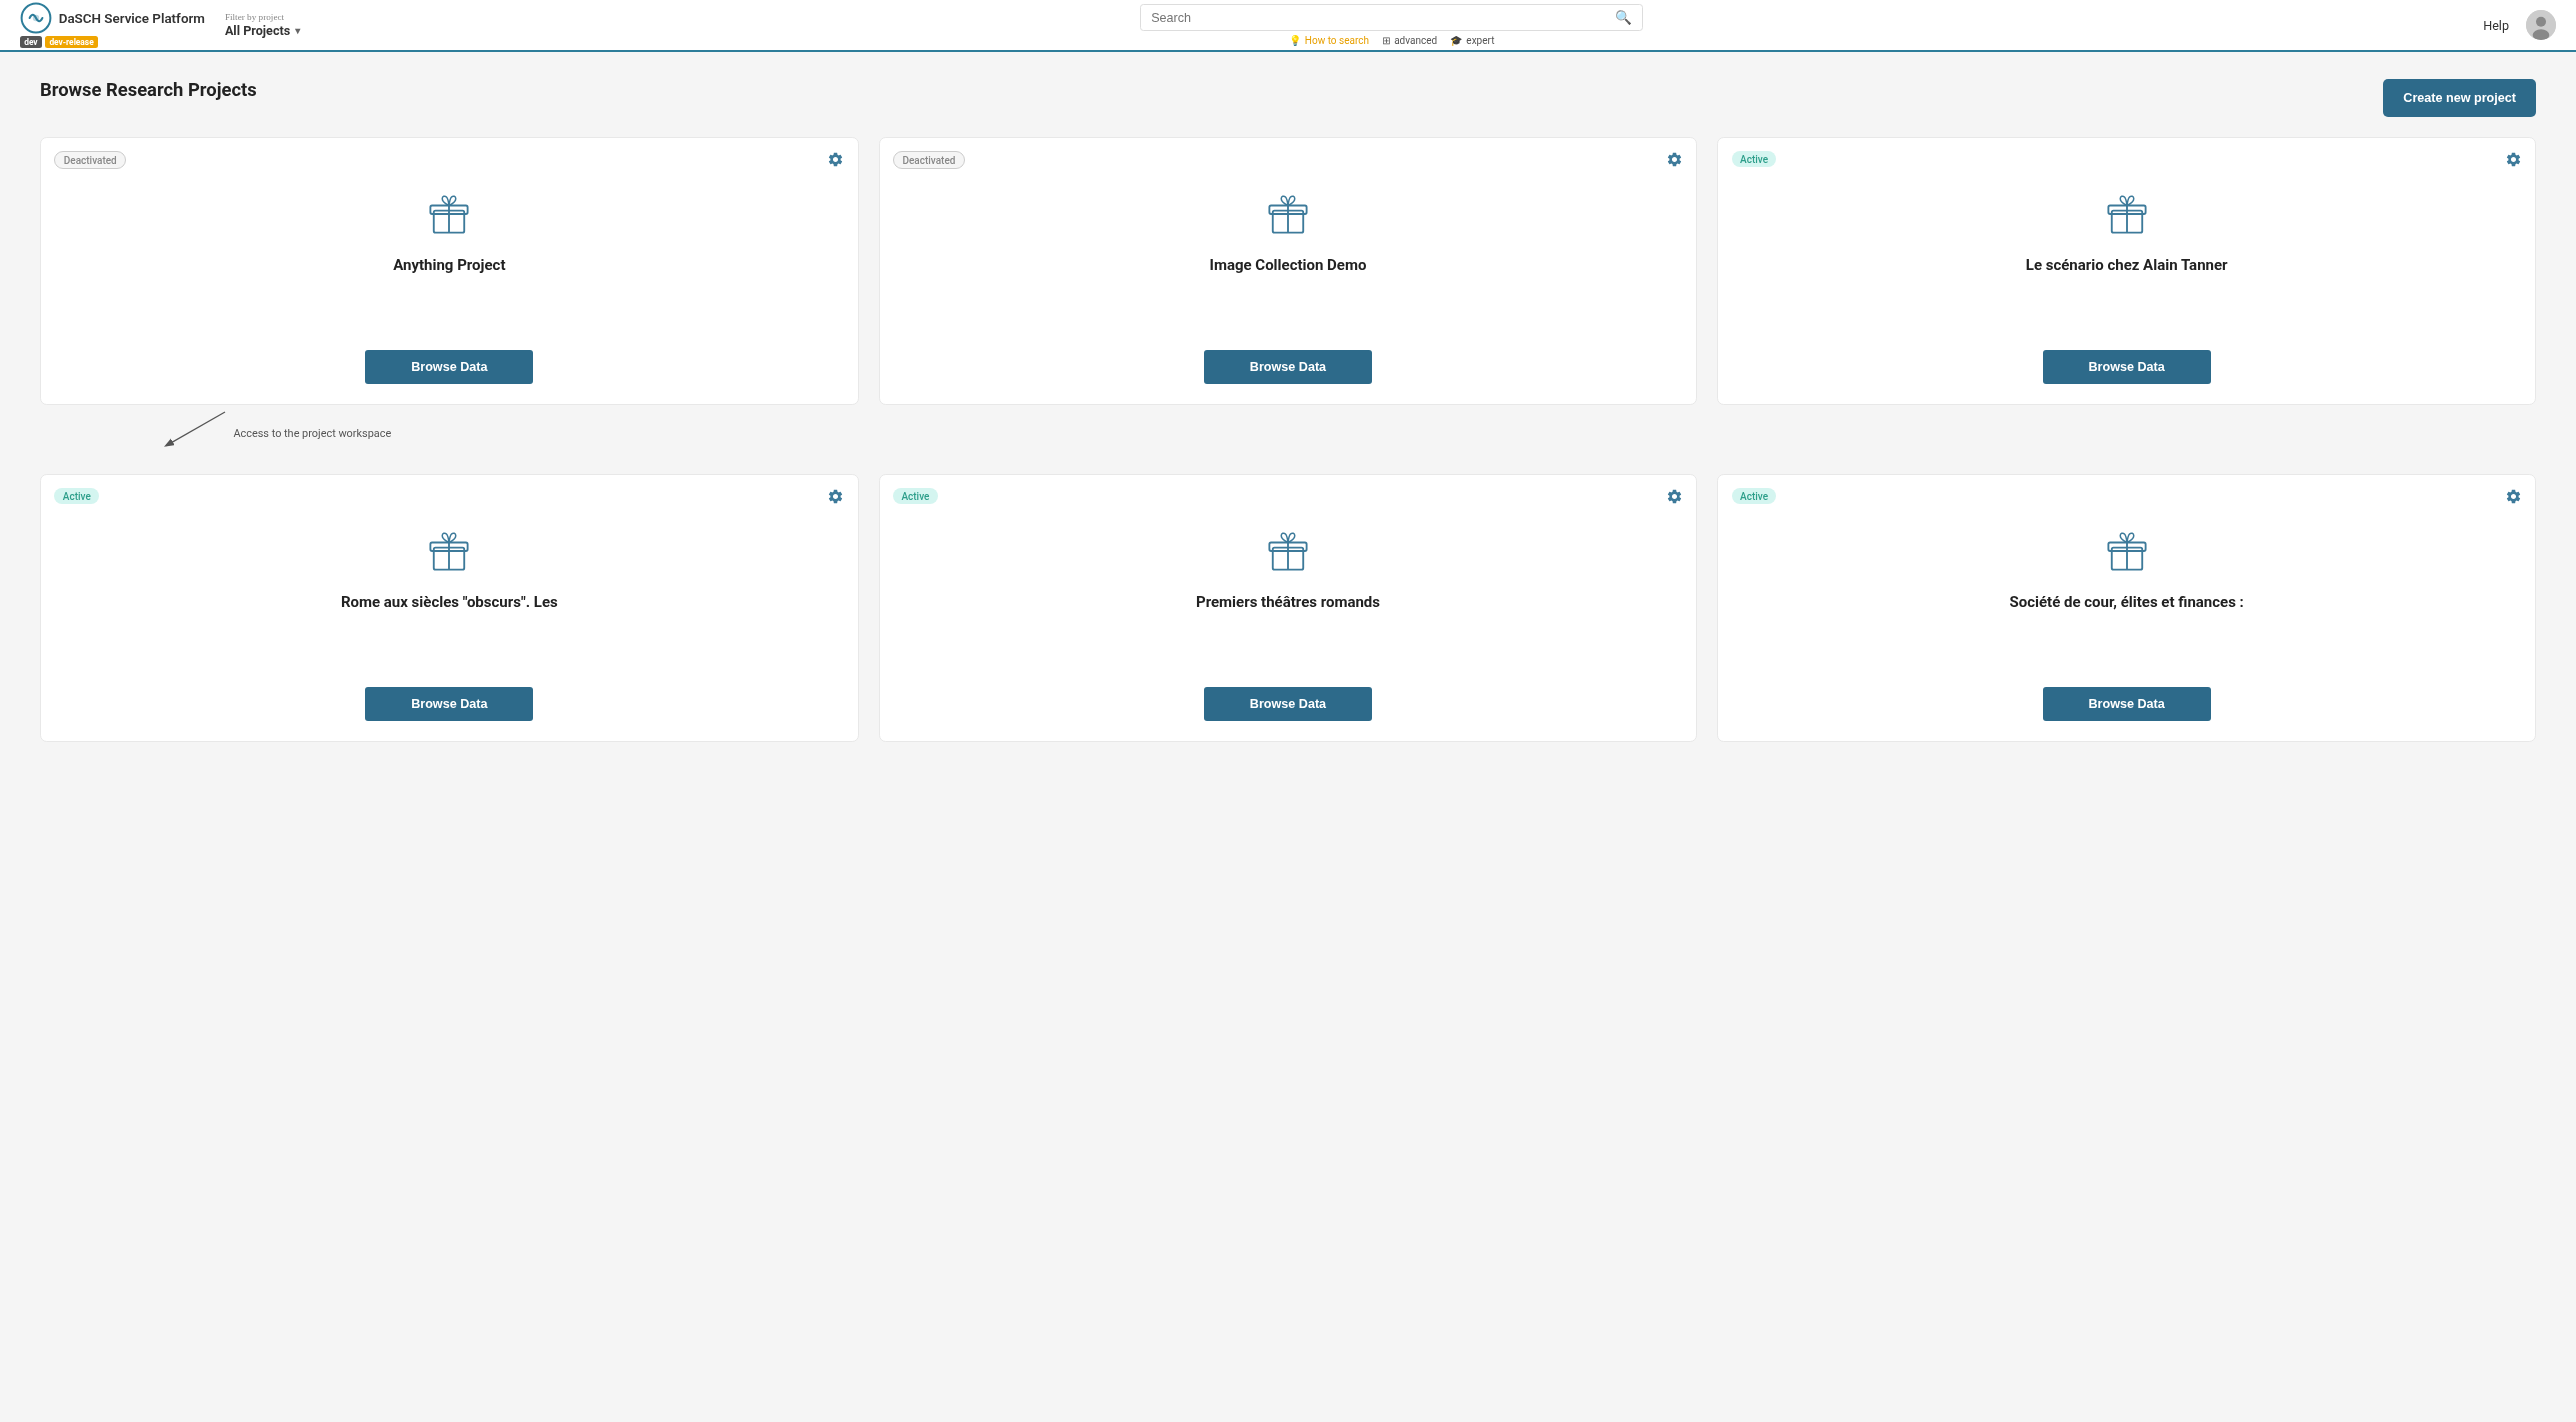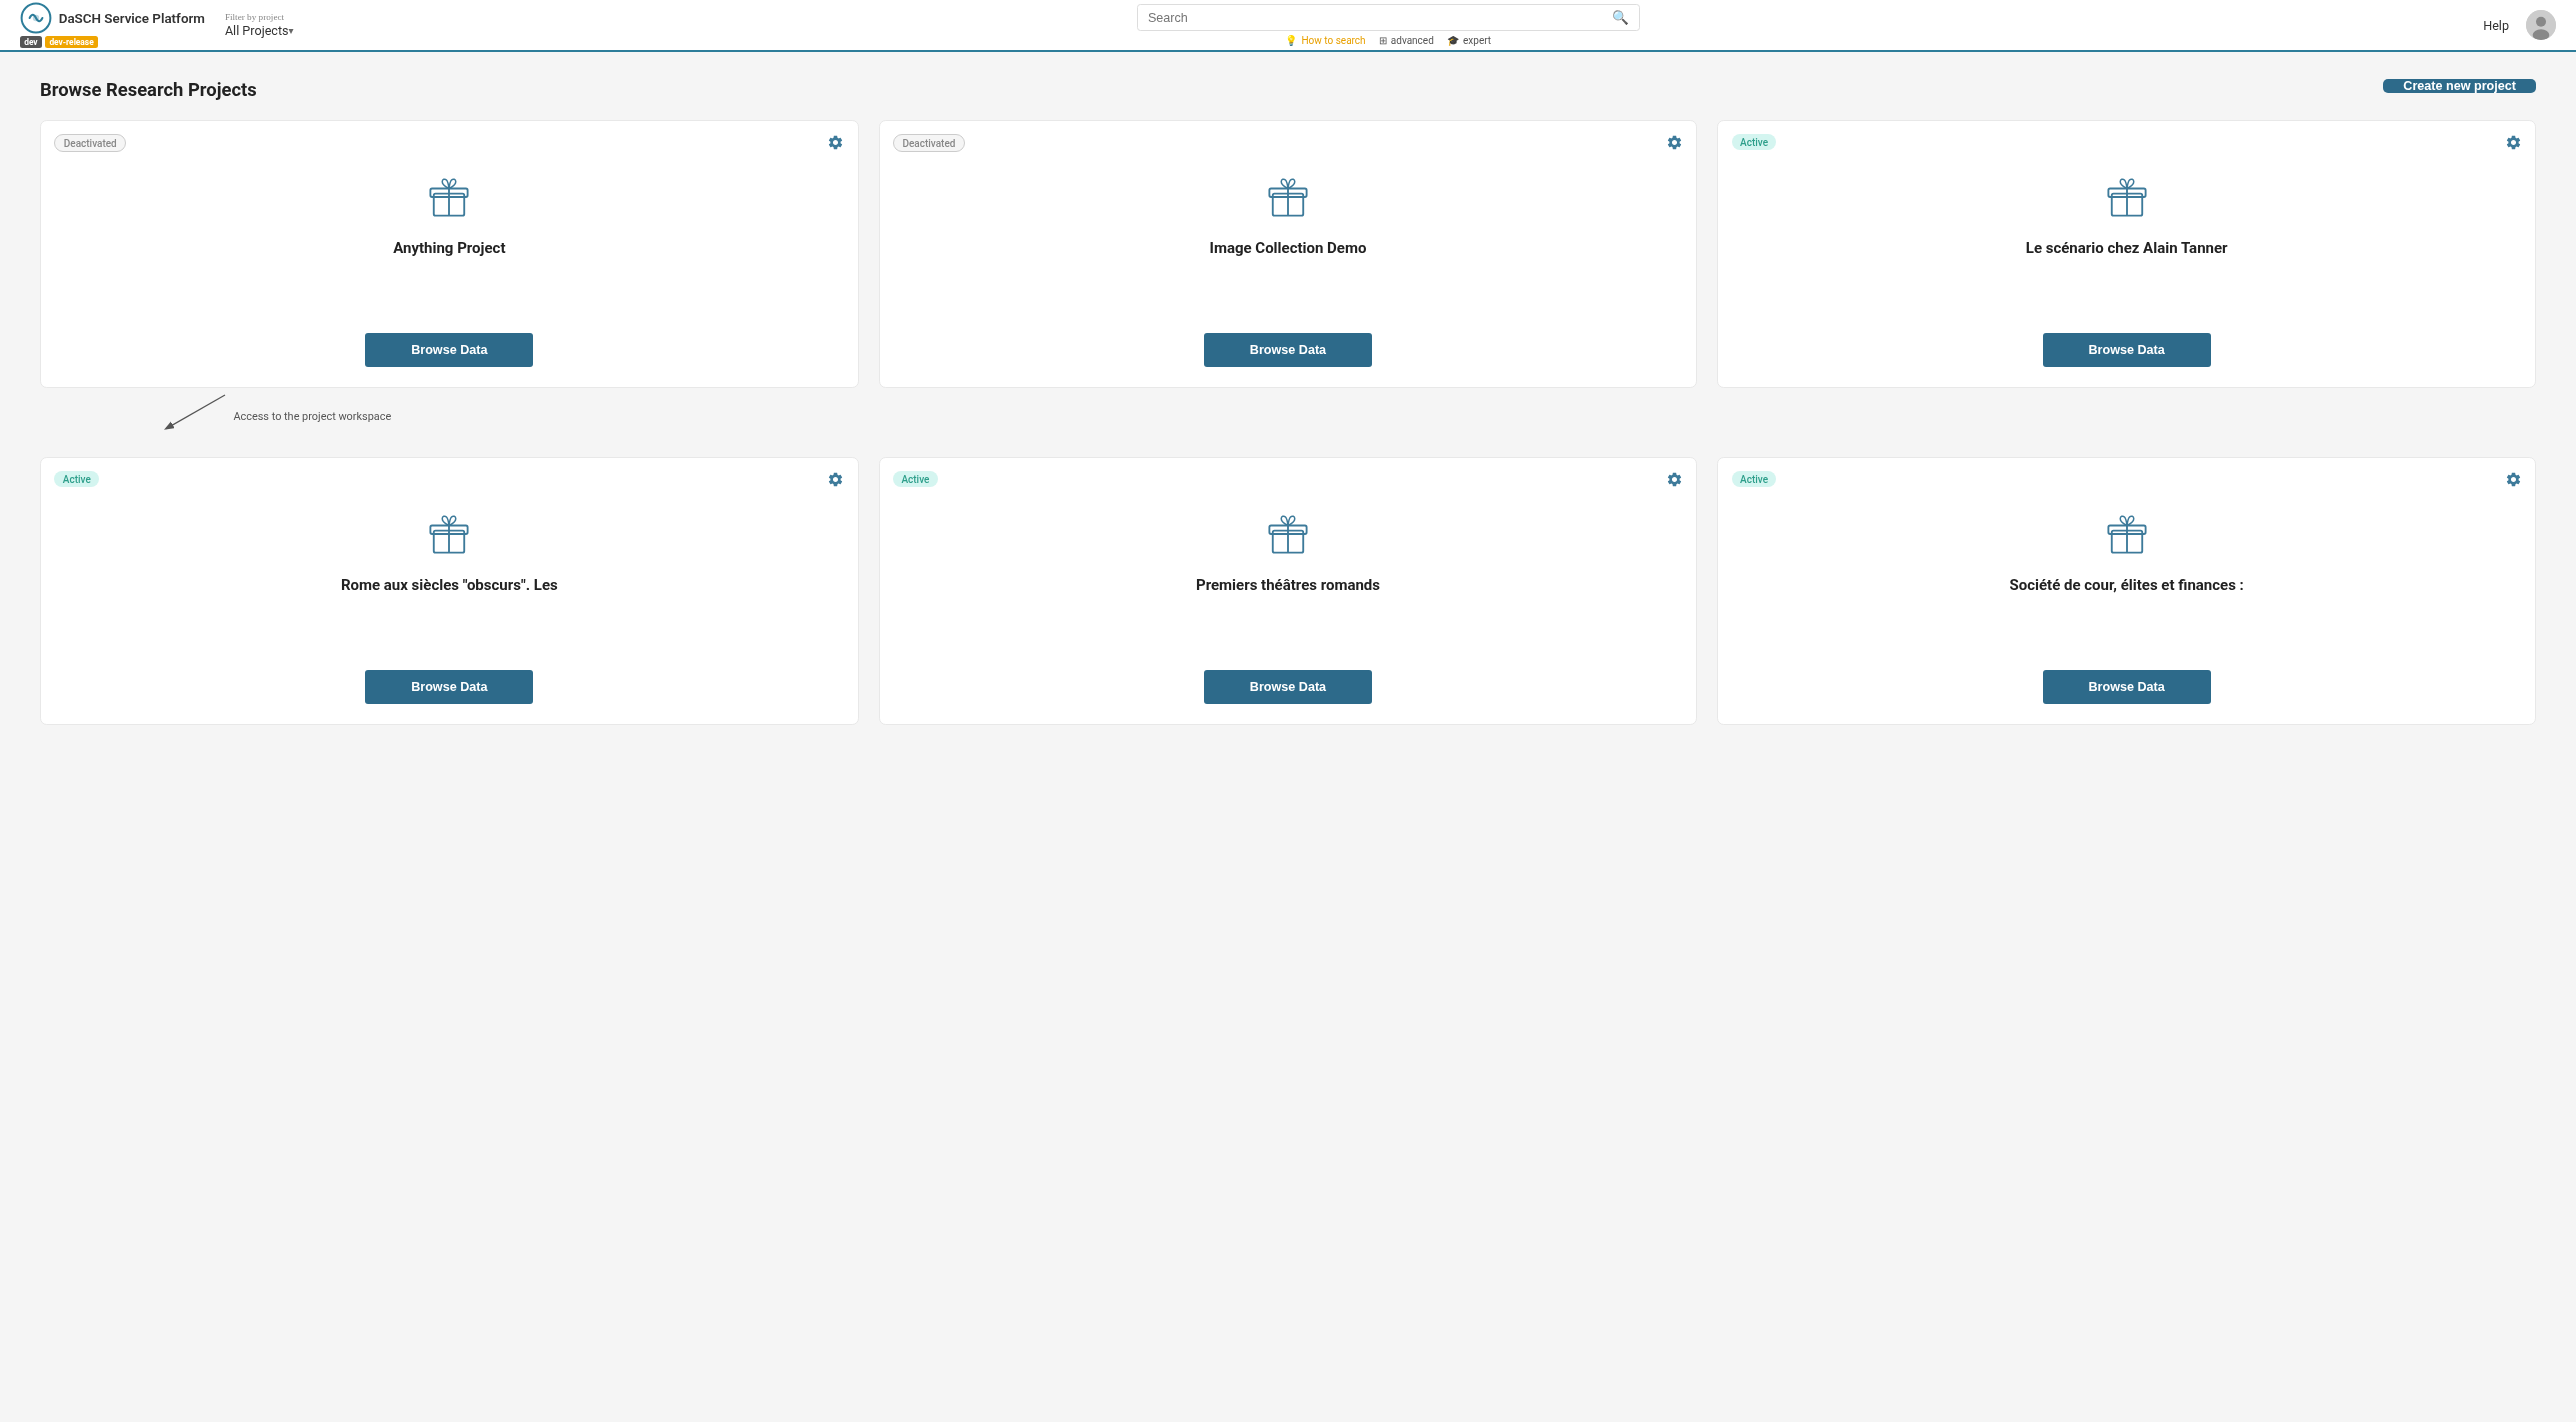--- a/index.html
+++ b/index.html
@@ -59,23 +59,24 @@
     }
     .filter-area {
       display: flex;
       flex-direction: column;
       font-size: 10px;
       color: #888;
     }
     .filter-select {
       display: flex;
       align-items: center;
+      gap: 5px;
       cursor: pointer;
       font-size: 12.6px;
-      font-weight: 400;
+      font-weight: 700;
       color: #333;
     }
     .filter-select .chevron { color: #666; font-size: 10px; }
 
     .search-area {
       flex: 1;
       display: flex;
       flex-direction: column;
       align-items: center;
     }
@@ -154,21 +155,21 @@
     .page-title {
       font-size: 18.4px;
       font-weight: 700;
       color: #222;
     }
     .create-btn {
       background: #2d6a8a;
       color: #fff;
       border: none;
       border-radius: 5px;
-      padding: 0 20px;
+      padding: 12px 20px;
       font-size: 12.6px;
       font-weight: 600;
       cursor: pointer;
     }
 
     
     .projects-section {
       position: relative;
     }
     .projects-grid {

